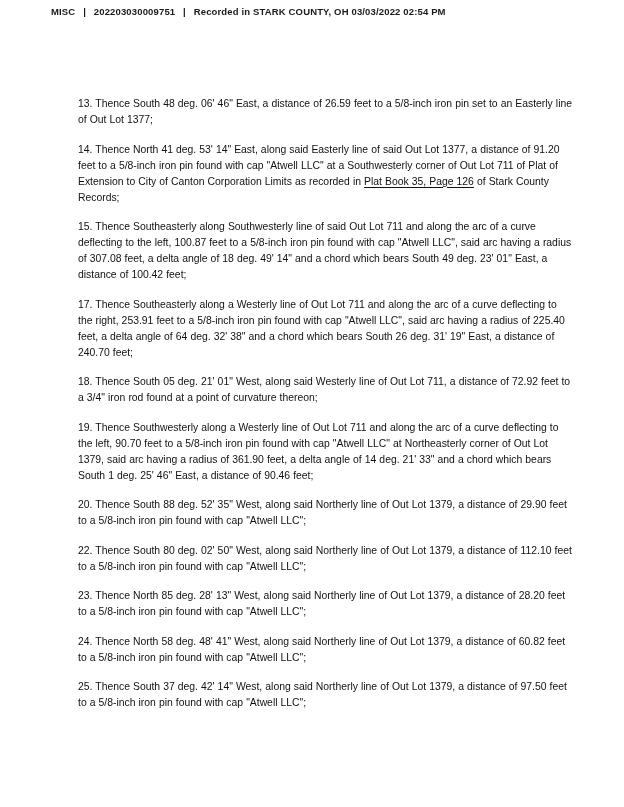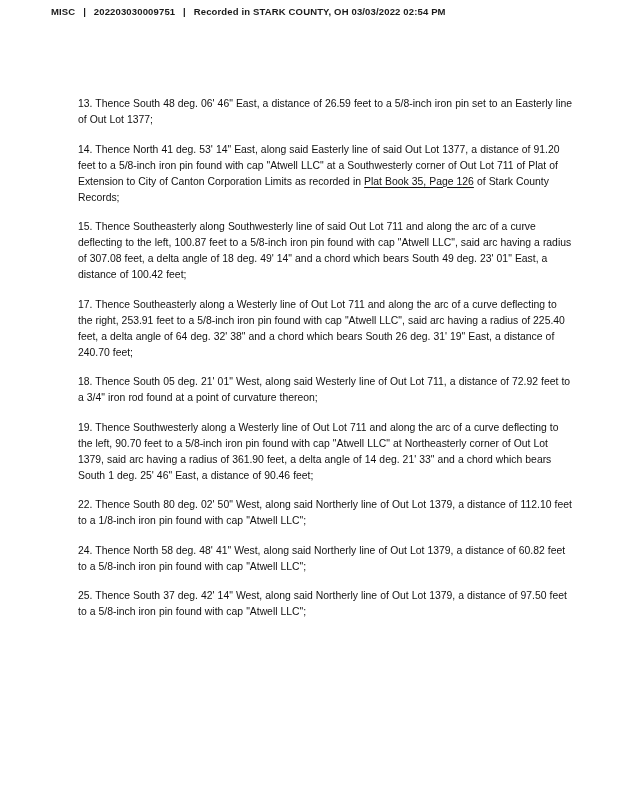--- a/index.html
+++ b/index.html
@@ -75,22 +75,24 @@
 
   <p class="legal-paragraph">15. Thence Southeasterly along Southwesterly line of said Out Lot 711 and along the arc of a curve deflecting to the left, 100.87 feet to a 5/8-inch iron pin found with cap "Atwell LLC", said arc having a radius of 307.08 feet, a delta angle of 18 deg. 49' 14" and a chord which bears South 49 deg. 23' 01" East, a distance of 100.42 feet;</p>
 
 
   <p class="legal-paragraph">17. Thence Southeasterly along a Westerly line of Out Lot 711 and along the arc of a curve deflecting to the right, 253.91 feet to a 5/8-inch iron pin found with cap "Atwell LLC", said arc having a radius of 225.40 feet, a delta angle of 64 deg. 32' 38" and a chord which bears South 26 deg. 31' 19" East, a distance of 240.70 feet;</p>
 
   <p class="legal-paragraph">18. Thence South 05 deg. 21' 01" West, along said Westerly line of Out Lot 711, a distance of 72.92 feet to a 3/4" iron rod found at a point of curvature thereon;</p>
 
   <p class="legal-paragraph">19. Thence Southwesterly along a Westerly line of Out Lot 711 and along the arc of a curve deflecting to the left, 90.70 feet to a 5/8-inch iron pin found with cap "Atwell LLC" at Northeasterly corner of Out Lot 1379, said arc having a radius of 361.90 feet, a delta angle of 14 deg. 21' 33" and a chord which bears South 1 deg. 25' 46" East, a distance of 90.46 feet;</p>
 
+  <p class="legal-paragraph">20. Thence South 88 deg. 52' 35" West, along said Northerly line of Out Lot 1379, a distance of 29.90 feet to a 5/8-inch iron pin found with cap "Atwell LLC";</p>
 
 
-  <p class="legal-paragraph">22. Thence South 80 deg. 02' 50" West, along said Northerly line of Out Lot 1379, a distance of 112.10 feet to a 1/8-inch iron pin found with cap "Atwell LLC";</p>
+  <p class="legal-paragraph">22. Thence South 80 deg. 02' 50" West, along said Northerly line of Out Lot 1379, a distance of 112.10 feet to a 5/8-inch iron pin found with cap "Atwell LLC";</p>
 
+  <p class="legal-paragraph">23. Thence North 85 deg. 28' 13" West, along said Northerly line of Out Lot 1379, a distance of 28.20 feet to a 5/8-inch iron pin found with cap "Atwell LLC";</p>
 
   <p class="legal-paragraph">24. Thence North 58 deg. 48' 41" West, along said Northerly line of Out Lot 1379, a distance of 60.82 feet to a 5/8-inch iron pin found with cap "Atwell LLC";</p>
 
   <p class="legal-paragraph">25. Thence South 37 deg. 42' 14" West, along said Northerly line of Out Lot 1379, a distance of 97.50 feet to a 5/8-inch iron pin found with cap "Atwell LLC";</p>
 
 </div>
 
 </body></html>

